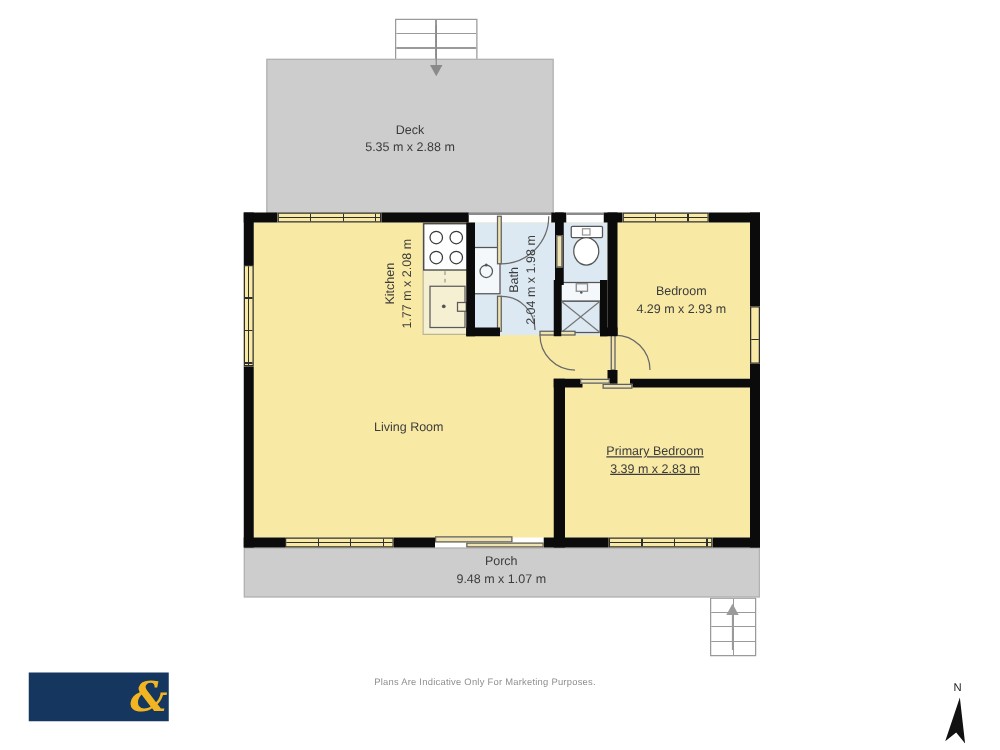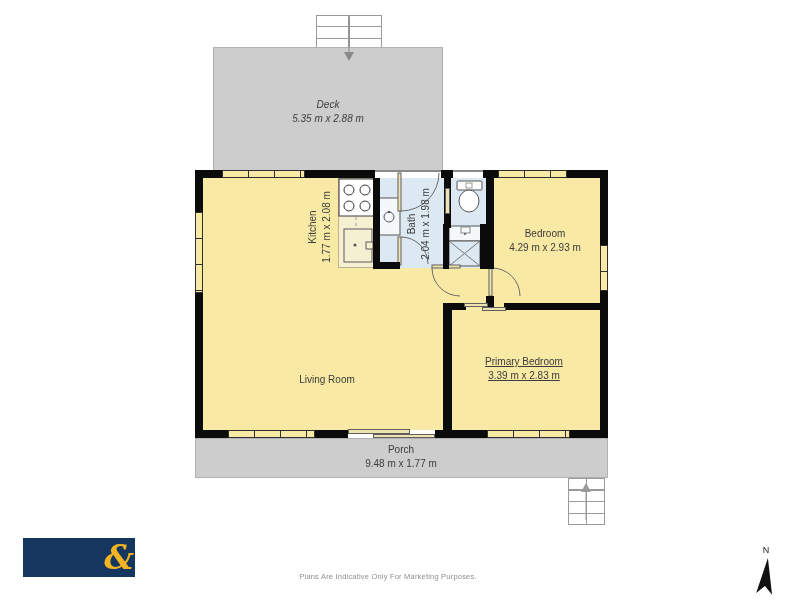--- a/index.html
+++ b/index.html
@@ -37,21 +37,21 @@
   
   .slider{background:#efe3b0;border:1px solid #5f5f5f;box-sizing:border-box;position:absolute;}
 
   
   .label{position:absolute;text-align:center;font-size:10px;line-height:14px;color:#3c3c3c;}
   .label .nm{white-space:nowrap;}
   .label .dm{white-space:nowrap;}
   .rot{transform:rotate(-90deg);transform-origin:center center;}
 
   
-  .disclaimer{position:absolute;left:0;top:572px;width:776px;text-align:center;
+  .disclaimer{position:absolute;left:0;top:541px;width:776px;text-align:center;
     font-size:7.5px;color:#8f8f8f;letter-spacing:.2px;}
 
   
   .logo{position:absolute;left:23px;top:538px;width:112px;height:39px;background:#14365f;}
   .logo .txt{position:absolute;right:17px;top:5px;text-align:right;color:#fff;font-weight:bold;}
   .logo .l1{font-size:12px;line-height:12px;letter-spacing:1.6px;margin-top:47px;}
   .logo .l2{font-size:16px;line-height:12px;letter-spacing:.2px;}
   .logo .tag{font-size:4px;line-height:5px;color:#e9b120;font-weight:normal;letter-spacing:.4px;}
   .logo .amp{position:absolute;right:1px;top:0px;color:#f2b420;
     font-family:"DejaVu Serif",serif;font-style:italic;font-size:33px;line-height:39px;font-weight:bold;}
@@ -194,53 +194,53 @@
   <div class="window h" style="left:487px;top:430px;width:83px;height:8px;"></div>
   <div class="window v" style="left:195px;top:212px;width:8px;height:81px;"></div>
   <div class="window v" style="left:600px;top:245px;width:8px;height:46px;"></div>
 
   <div class="slider" style="left:348px;top:429px;width:62px;height:5px;"></div>
   <div class="slider" style="left:373px;top:434px;width:62px;height:4px;"></div>
   <div class="slider" style="left:464px;top:303px;width:24px;height:4px;"></div>
   <div class="slider" style="left:482px;top:307px;width:24px;height:4px;"></div>
   <div class="slider" style="left:445px;top:188px;width:5px;height:26px;"></div>
 
-  <div class="label" style="left:263px;top:98px;width:130px;font-style:italic;">
+  <div class="label" style="left:263px;top:98px;width:130px;">
     <div class="nm">Deck</div>
     <div class="dm">5.35 m x 2.88 m</div>
   </div>
 
 
   <div class="label rot" style="left:270px;top:213px;width:100px;">
     <div class="nm">Kitchen</div>
     <div class="dm">1.77 m x 2.08 m</div>
   </div>
 
   <div class="label rot" style="left:369px;top:210px;width:100px;">
     <div class="nm">Bath</div>
     <div class="dm">2.04 m x 1.98 m</div>
   </div>
 
   <div class="label" style="left:485px;top:227px;width:120px;">
     <div class="nm">Bedroom</div>
     <div class="dm">4.29 m x 2.93 m</div>
   </div>
 
-  <div class="label" style="left:257px;top:336px;width:140px;margin-top:37px;">
+  <div class="label" style="left:257px;top:336px;width:140px;">
     <div class="nm">Living Room</div>
   </div>
 
   <div class="label" style="left:444px;top:355px;width:160px;text-decoration:underline;">
     <div class="nm">Primary Bedroom</div>
     <div class="dm">3.39 m x 2.83 m</div>
   </div>
 
   <div class="label" style="left:336px;top:443px;width:130px;">
     <div class="nm">Porch</div>
-    <div class="dm">9.48 m x 1.77 m</div>
+    <div class="dm">9.48 m x 1.07 m</div>
   </div>
 
   <div class="logo">
     <div class="txt">
       <div class="l1">BARFOOT</div>
       <div class="l2">THOMPSON</div>
       <div class="tag">LICENSED REAA 2008</div>
     </div>
     <div class="amp">&amp;</div>
   </div>

